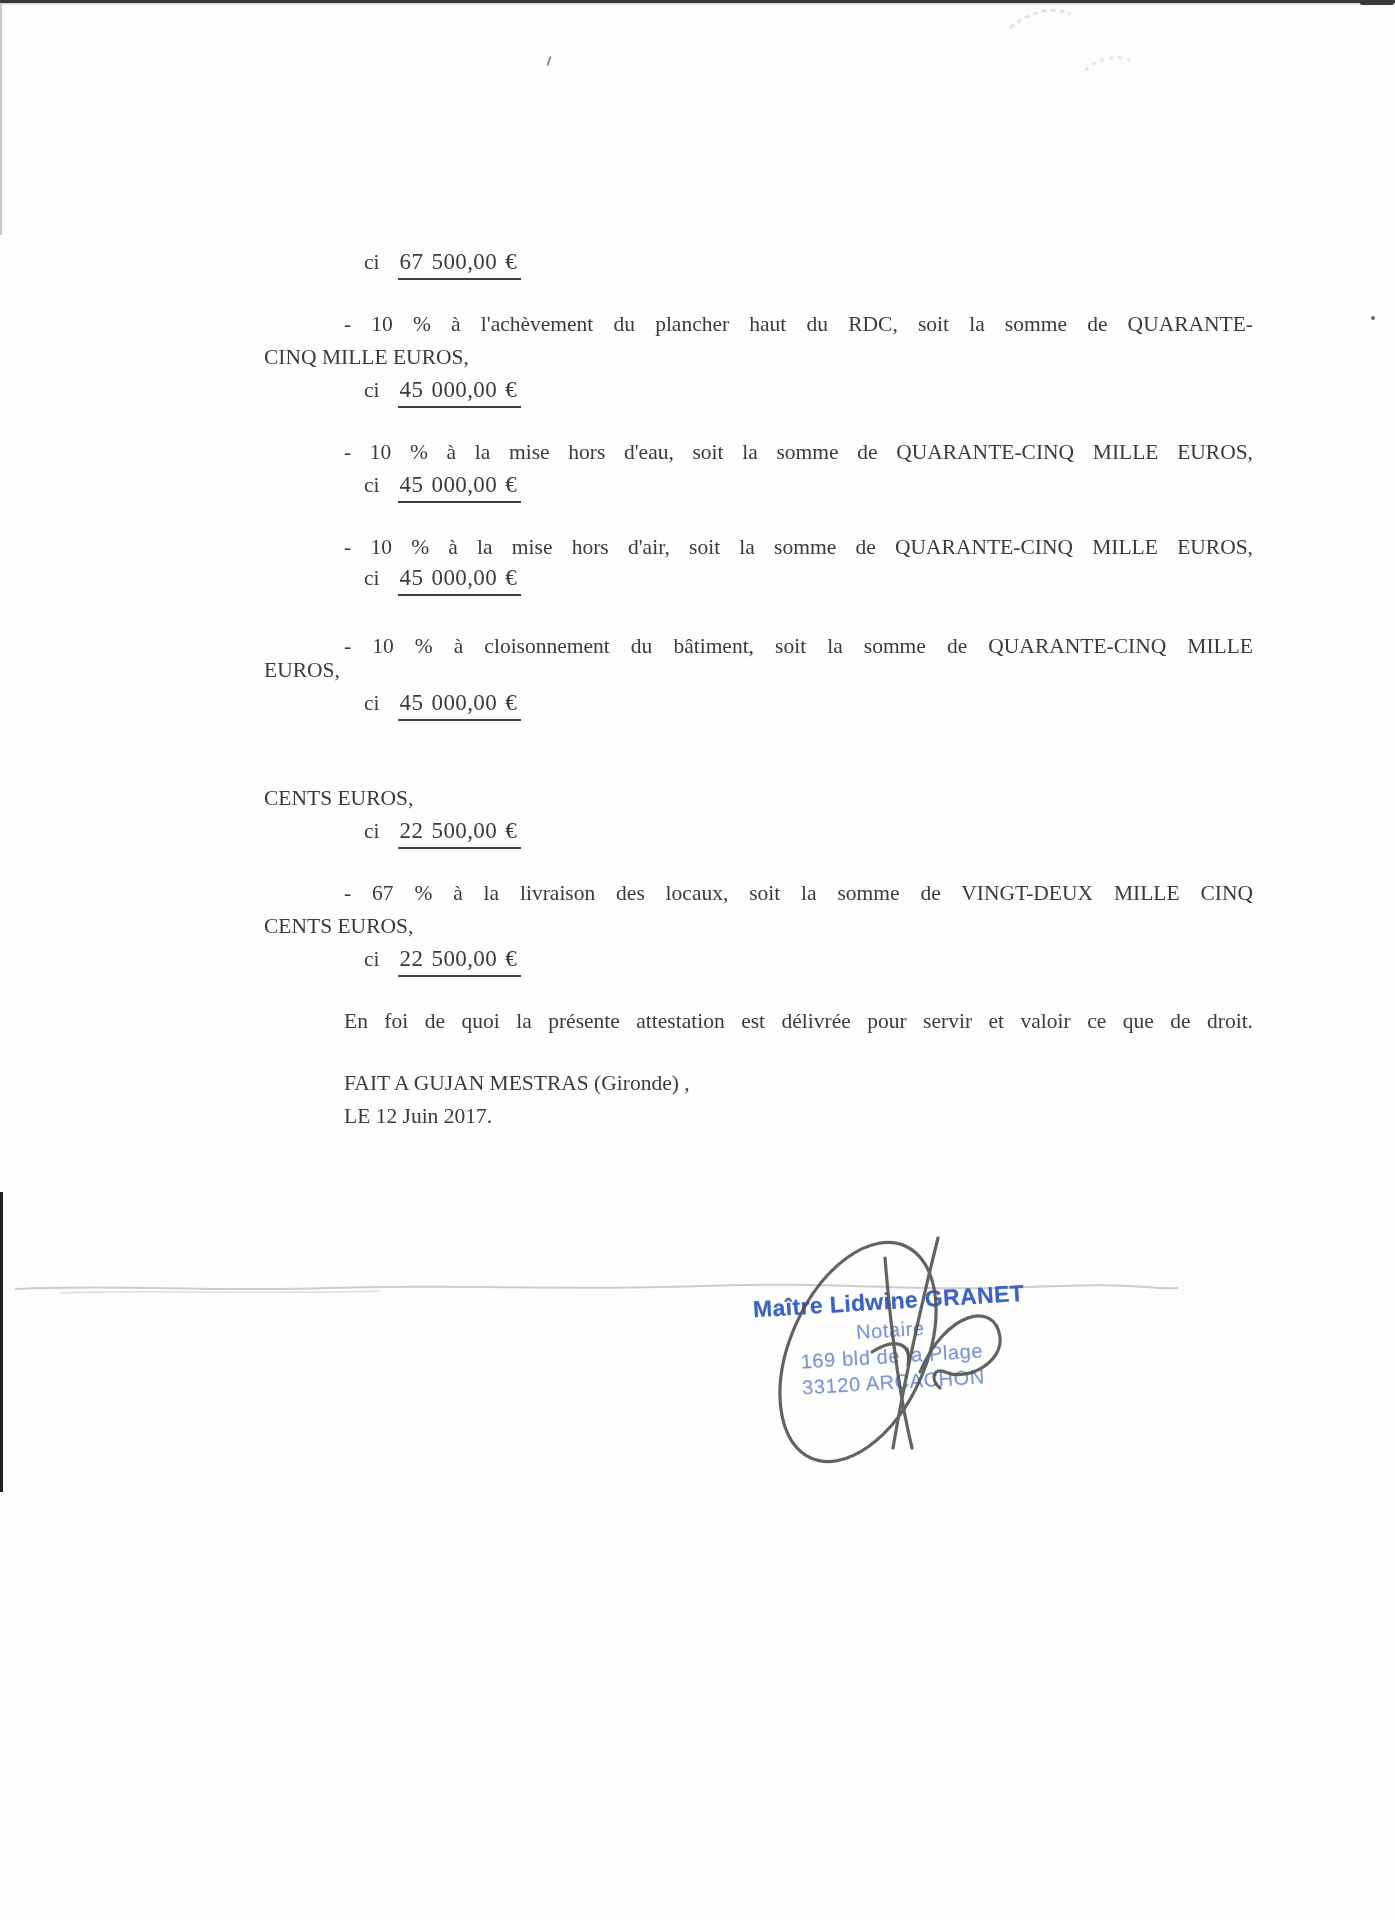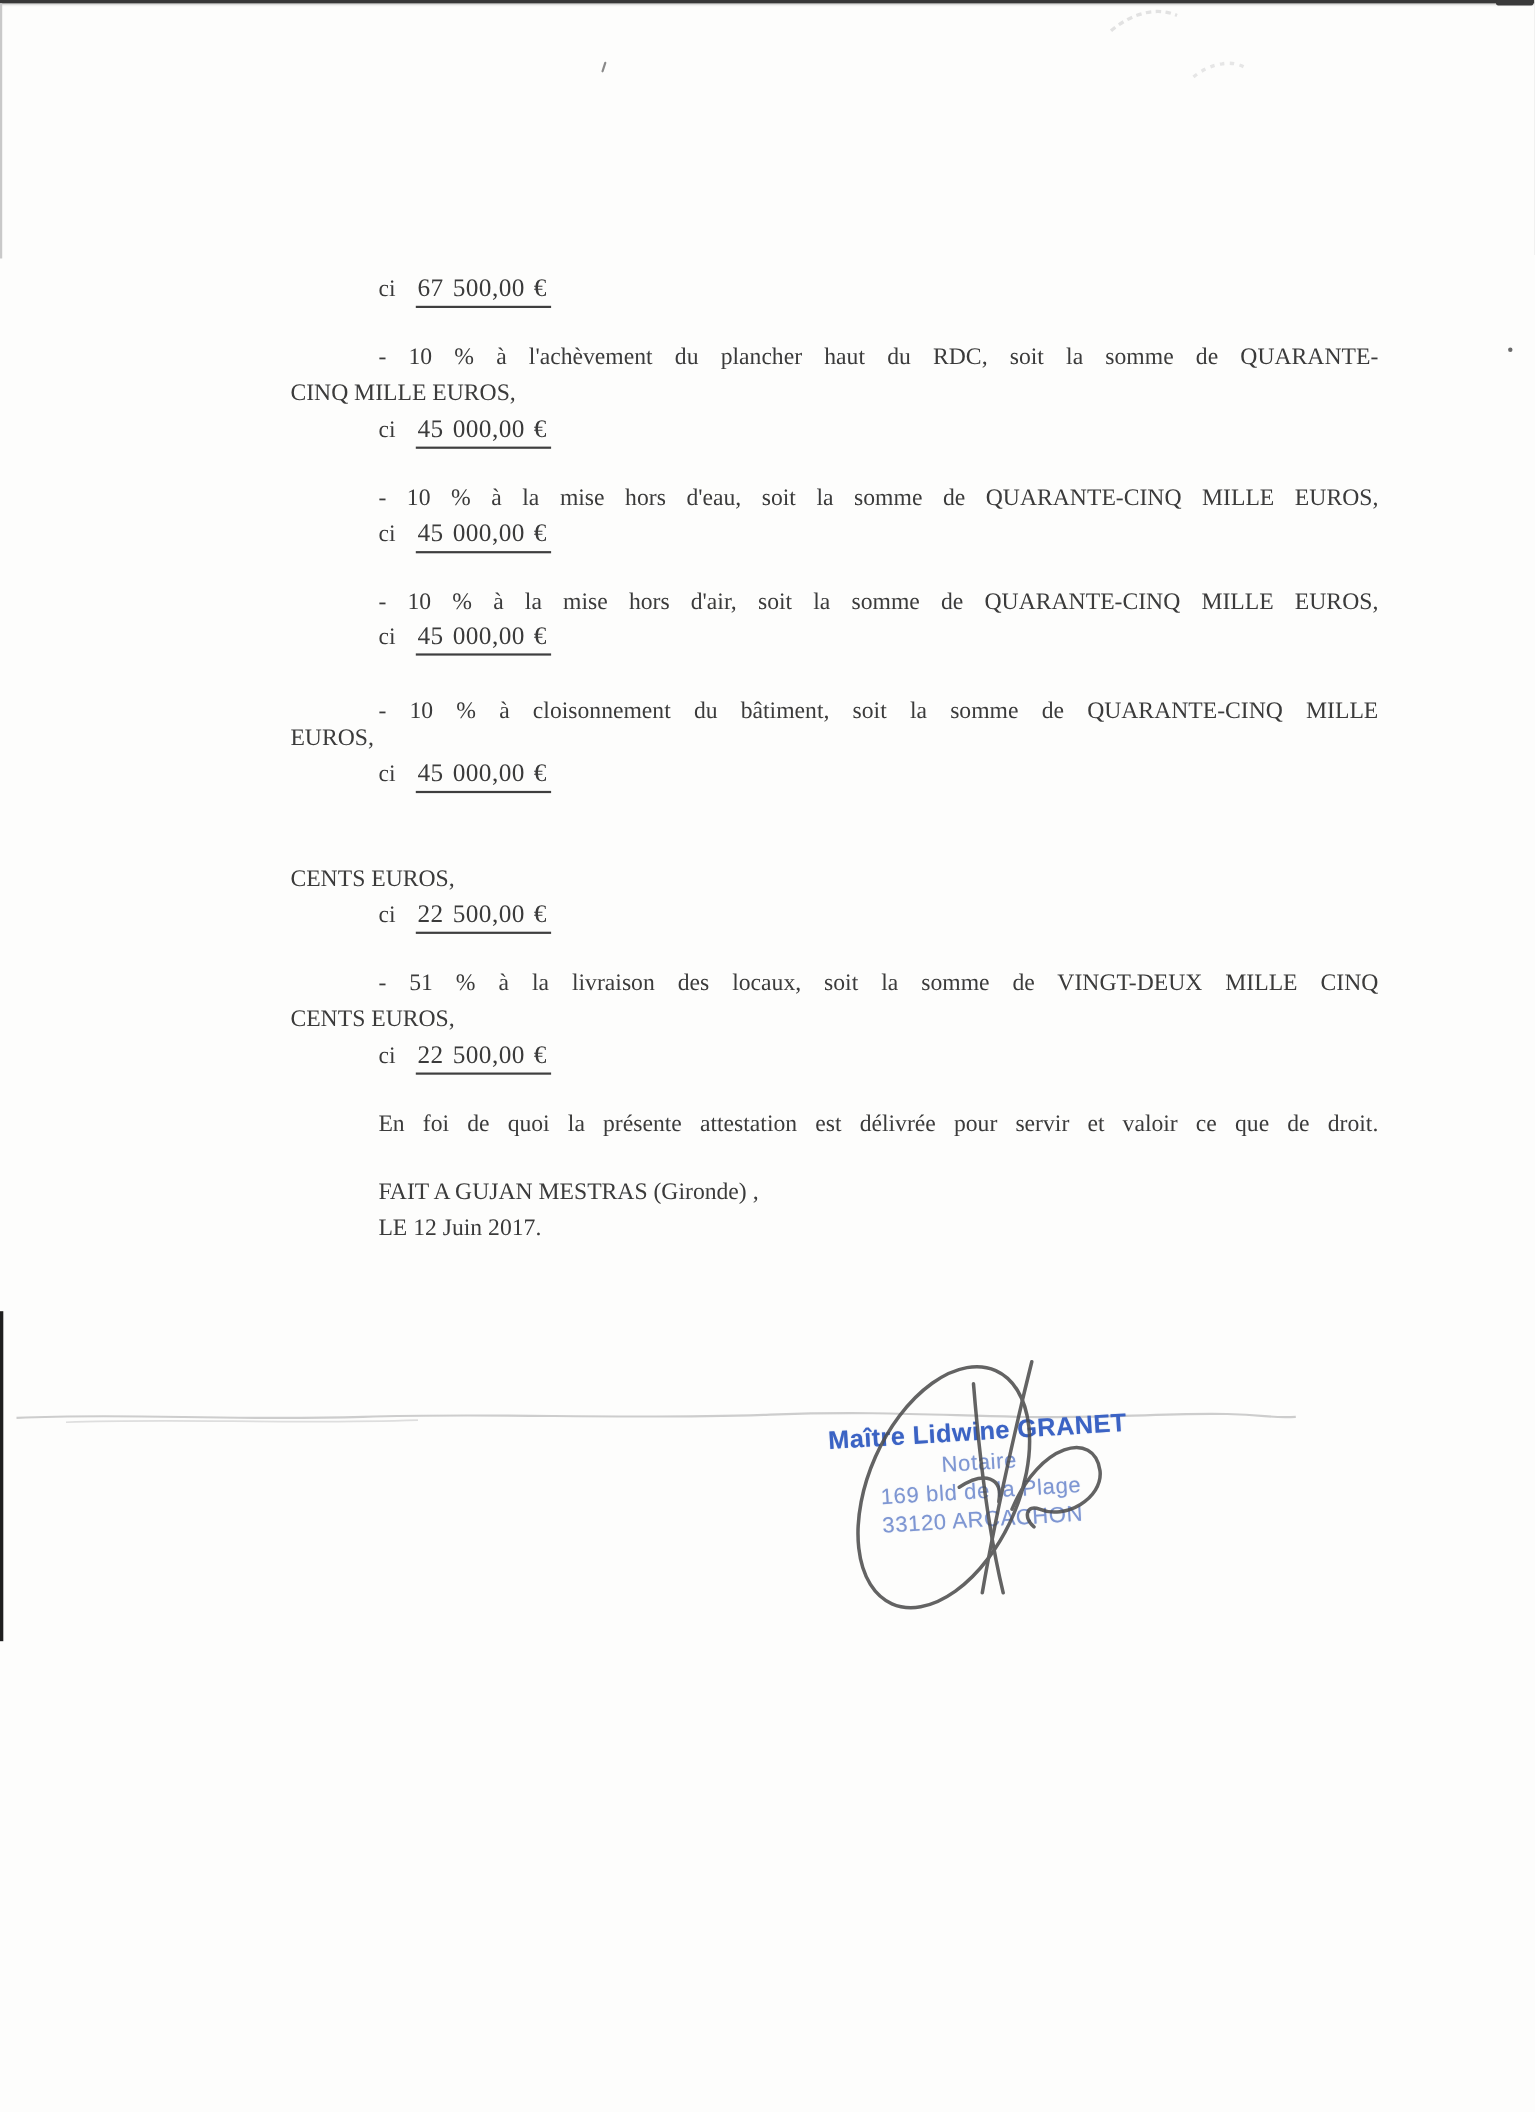--- a/index.html
+++ b/index.html
@@ -18,21 +18,21 @@
   .speck-dot{position:absolute;left:1371px;top:316px;width:4px;height:4px;background:#6a6a6a;border-radius:50%;}
   
   .tline{
     position:absolute;left:264px;width:989px;
     font-size:21.5px;line-height:30px;white-space:nowrap;
     color:#3b3b3b;
   }
   .jline{white-space:normal;text-align:justify;text-align-last:justify;}
   .para1{text-indent:80px;}
   .ind{left:344px;width:auto;}
-  .ci-line .ci{display:inline-block;}
+  .ci-line .ci{display:inline-block;margin-left:20px;}
   .ci-line .amt{
     display:inline-block;margin-left:18px;
     font-size:23px;letter-spacing:.4px;word-spacing:2px;
     border-bottom:2.5px solid #3f3f3f;padding:0 4px 1px 2px;
   }
   
   .stamp{
     position:absolute;left:742px;top:1297px;width:292px;
     transform:rotate(-3.5deg);transform-origin:left top;
     text-align:center;
@@ -91,21 +91,21 @@
   <div class="tline" style="top:655px">EUROS,</div>
   <div class="tline ind ci-line" style="top:688px">
     <span class="ci">ci</span><span class="amt">45 000,00 €</span>
   </div>
 
   <div class="tline" style="top:783px">CENTS EUROS,</div>
   <div class="tline ind ci-line" style="top:816px">
     <span class="ci">ci</span><span class="amt">22 500,00 €</span>
   </div>
 
-  <div class="tline jline para1" style="top:878px">- 51 % à la livraison des locaux, soit la somme de VINGT-DEUX MILLE CINQ</div>
+  <div class="tline jline para1" style="top:878px">- 67 % à la livraison des locaux, soit la somme de VINGT-DEUX MILLE CINQ</div>
   <div class="tline" style="top:911px">CENTS EUROS,</div>
   <div class="tline ind ci-line" style="top:944px">
     <span class="ci">ci</span><span class="amt">22 500,00 €</span>
   </div>
 
   <div class="tline jline para1" style="top:1006px">En foi de quoi la présente attestation est délivrée pour servir et valoir ce que de droit.</div>
   <div class="tline ind" style="top:1068px">FAIT A GUJAN MESTRAS (Gironde) ,</div>
   <div class="tline ind" style="top:1101px">LE 12 Juin 2017.</div>
 
   <svg class="overlay" style="left:0;top:1276px;" width="1200" height="26" viewBox="0 0 1200 26">

